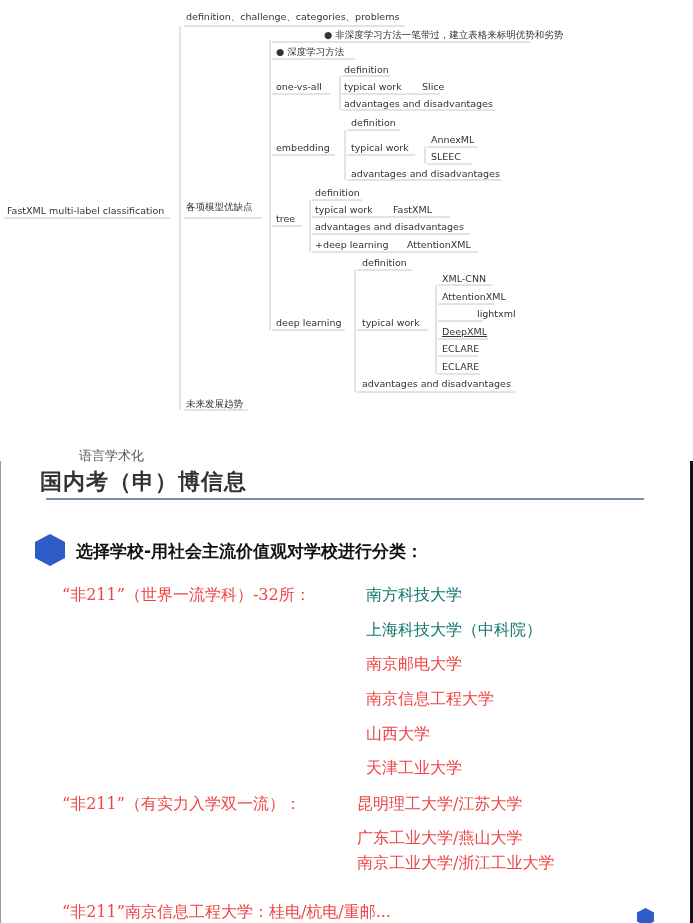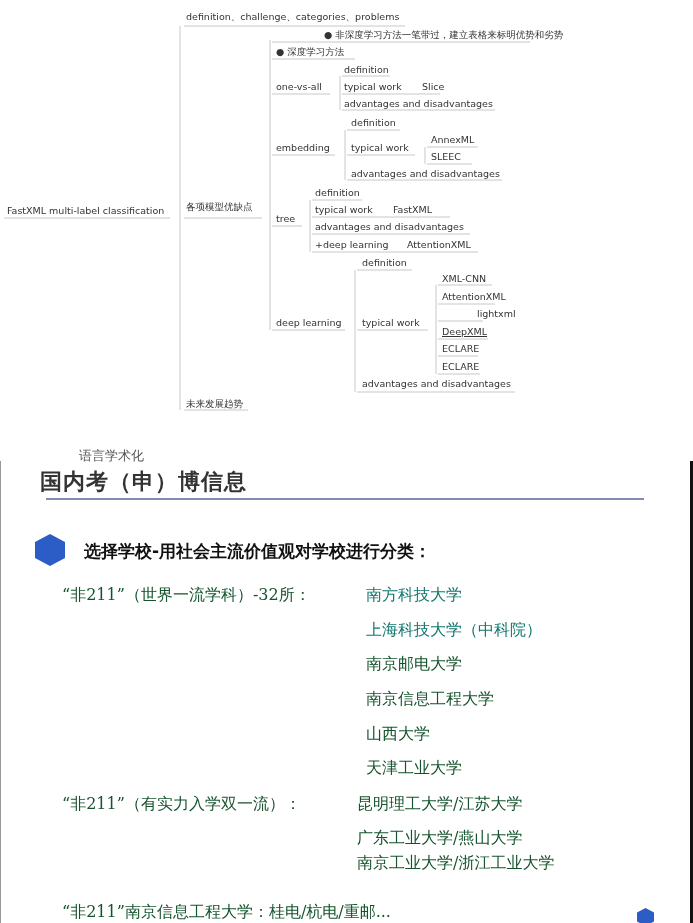--- a/index.html
+++ b/index.html
@@ -11,22 +11,22 @@
   .slide-label { position:absolute; left:55px; top:447px; font-family:"DejaVu Serif", serif; font-size:13px; color:#555;margin-left:24px; }
   .slide { position:absolute; left:0; top:461px; width:576px; height:462px; }
   .title { position:absolute; left:40px; top:6px; font-size:22px; font-weight:bold; color:#333; letter-spacing:1px; }
   .rule { position:absolute; left:46px; top:37px; width:598px; height:2px; background:#7f8db3; }
   .leftbar { position:absolute; left:0; top:0; width:1px; height:462px; background:#999; }
   .rightbar { position:absolute; left:690px; top:0; width:3px; height:462px; background:#111; }
   .hex { position:absolute; left:35px; top:73px; width:30px; height:32px; background:#2c5cc5;
          clip-path:polygon(50% 0,100% 25%,100% 75%,50% 100%,0 75%,0 25%); }
   .hex-small { position:absolute; left:637px; top:447px; width:17px; height:18px; background:#2c5cc5;
          clip-path:polygon(50% 0,100% 25%,100% 75%,50% 100%,0 75%,0 25%); }
-  .heading { position:absolute; left:84px; top:79px; font-size:17px; font-weight:bold; color:#111; }
-  .row { position:absolute; font-family:"DejaVu Serif", serif; font-size:16px; color:#14532d; white-space:nowrap; }
+  .heading { position:absolute; left:76px; top:79px; font-size:17px; font-weight:bold; color:#111; }
+  .row { position:absolute; font-family:"DejaVu Serif", serif; font-size:16px; color:#ef4444; white-space:nowrap; }
   .red { color:#0f766e; }
 </style>
 </head>
 <body>
 
 <div class="mm">
   <svg width="693" height="425">
     <g fill="none" stroke="#c8c8d0" stroke-width="1">
       <path d="M4 218 H170"></path>
       <path d="M180 26 V410"></path>

